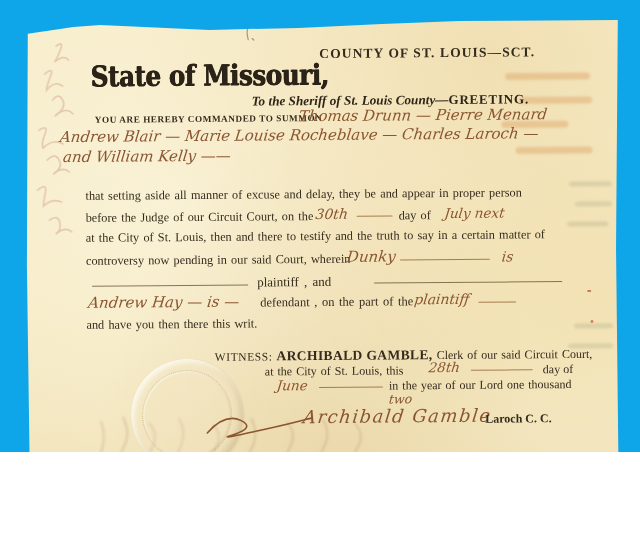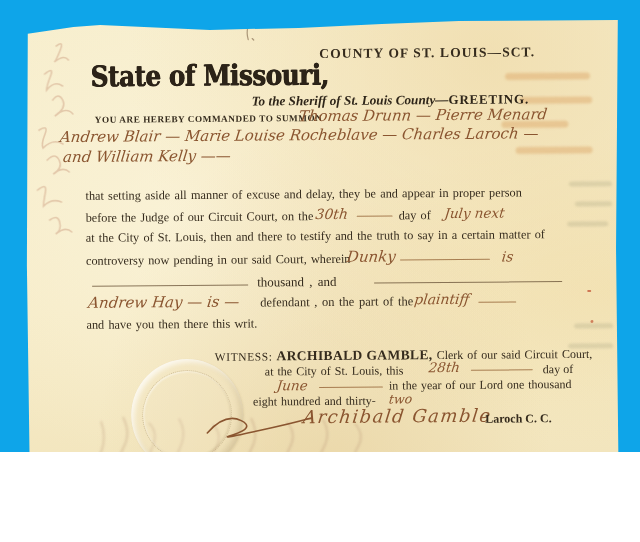--- a/index.html
+++ b/index.html
@@ -154,21 +154,21 @@
       <div class="abs b2-month hw"><span class="skew">July next</span></div>
 
       <div class="abs b3 bodyline printed">at the City of St. Louis, then and there to testify and the truth to say in a certain matter of</div>
 
       <div class="abs b4p bodyline printed">controversy now pending in our said Court, wherein</div>
       <div class="abs b4-name hw"><span class="skew">Dunky</span></div>
       <div class="hw-rule" style="left:374px;top:242px;width:90px;"></div>
       <div class="abs b4-is hw"><span class="skew">is</span></div>
 
       <div class="pr-rule" style="left:66px;top:266px;width:156px;"></div>
-      <div class="abs pl-label printed">thousand , and</div>
+      <div class="abs pl-label printed">plaintiff , and</div>
       <div class="pr-rule" style="left:348px;top:265px;width:188px;"></div>
 
       <div class="abs df-name hw"><span class="skew">Andrew Hay — is —</span></div>
       <div class="abs df-label printed">defendant , on the part of the</div>
       <div class="abs df-party hw"><span class="skew">plaintiff</span></div>
       <div class="hw-rule" style="left:452px;top:285px;width:38px;"></div>
 
       <div class="abs writ bodyline printed">and have you then there this writ.</div>
 
       <div class="abs w1 printed">
@@ -179,21 +179,20 @@
 
       <div class="abs w2 printed">at the City of St. Louis, this</div>
       <div class="abs w2-day hw"><span class="skew">28th</span></div>
       <div class="hw-rule" style="left:444px;top:353px;width:62px;"></div>
       <div class="abs w2-suffix printed">day of</div>
 
       <div class="abs w3-month hw"><span class="skew">June</span></div>
       <div class="hw-rule" style="left:292px;top:369px;width:64px;"></div>
       <div class="abs w3 printed">in the year of our Lord one thousand</div>
 
-      <div class="abs w4 printed">eight hundred and thirty-</div>
       <div class="abs w4-year hw"><span class="skew">two</span></div>
 
       <svg class="deco" style="left:176px;top:388px;" width="110" height="34" viewBox="0 0 110 34">
         <path d="M4 26 q18 -20 34 -12 q14 7 -8 14 q-20 6 26 -4 q30 -6 52 -12" fill="none" stroke="#8a5530" stroke-width="1.6" stroke-linecap="round"></path>
       </svg>
       <div class="abs sig hw"><span class="skew">Archibald Gamble</span></div>
       <div class="abs clerkcc printed">Laroch C. C.</div>
 
     </div>
   </div>

